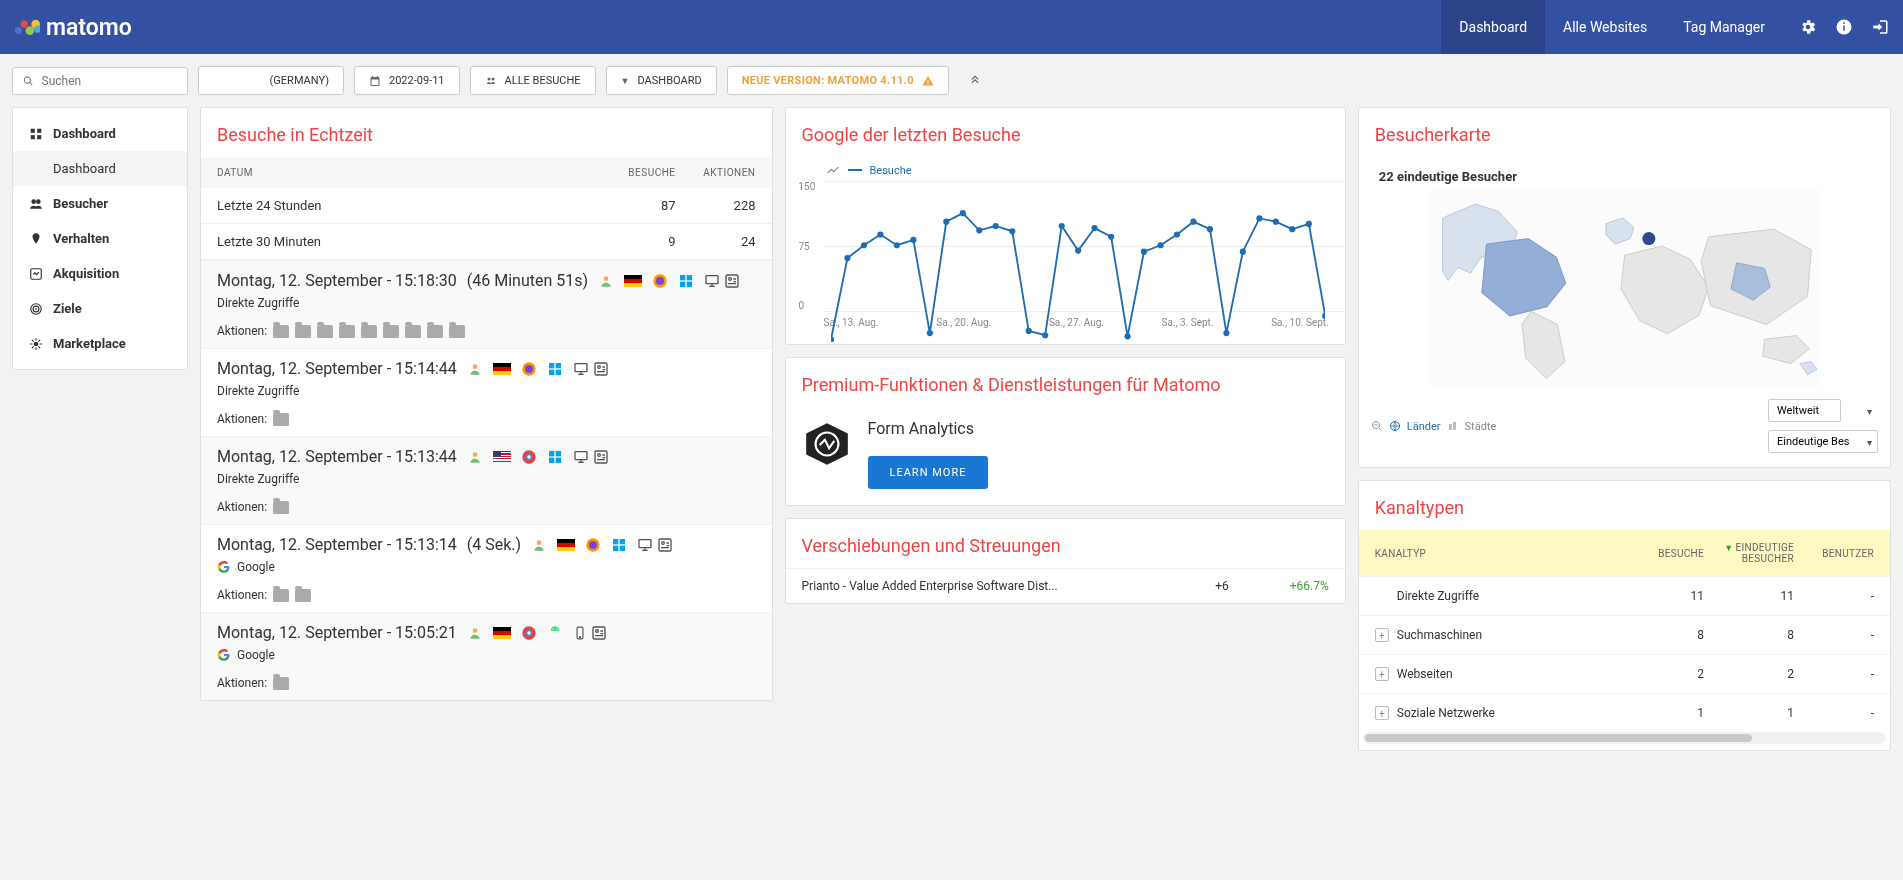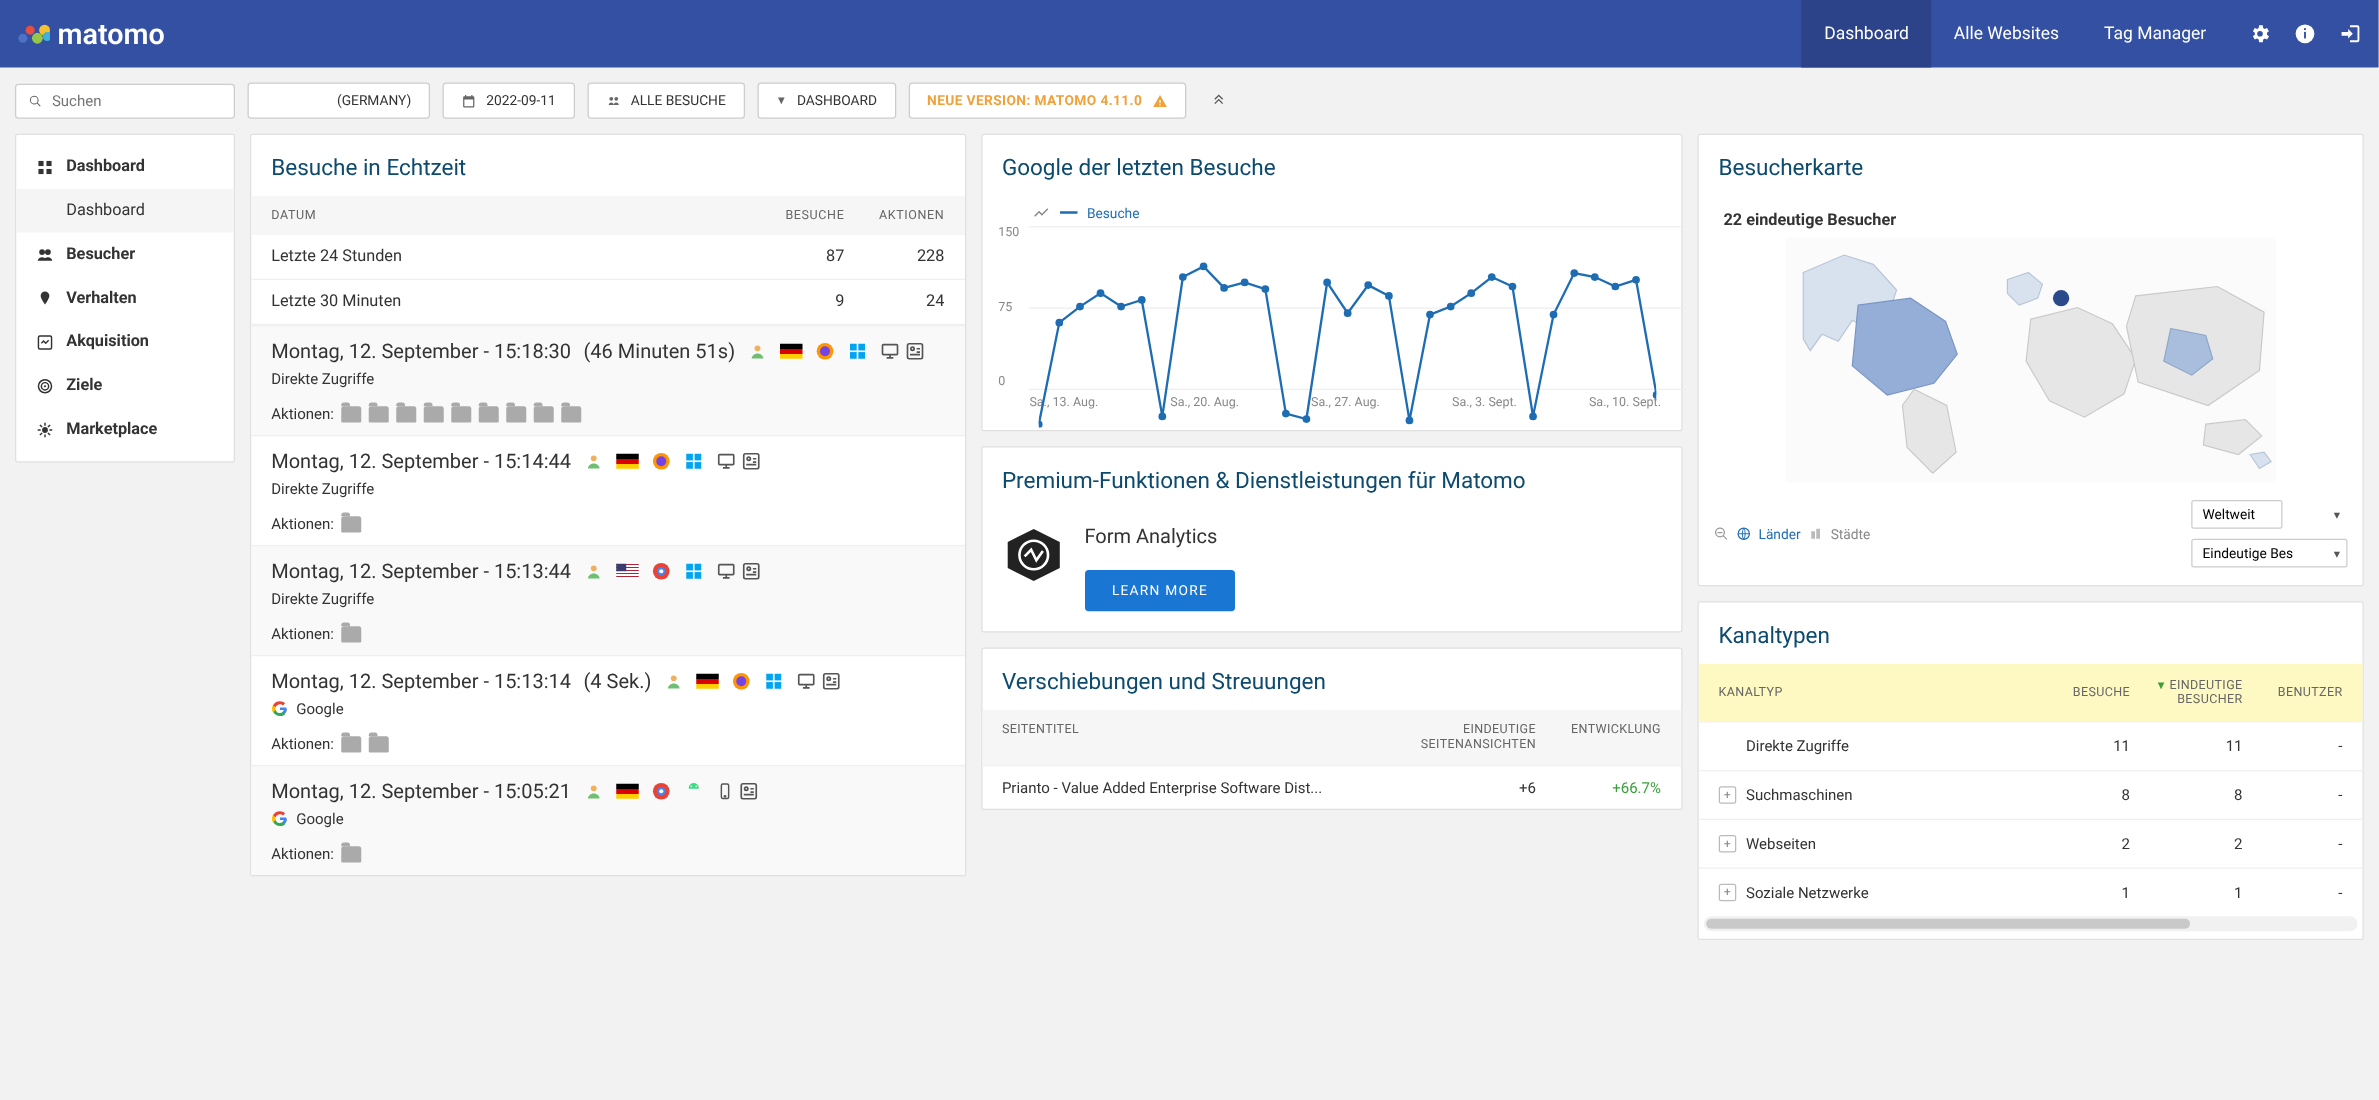--- a/index.html
+++ b/index.html
@@ -36,21 +36,21 @@
     .sb-subitem { padding: 10px 16px 10px 40px; background: #f5f5f5; cursor: pointer; font-size: 13px; }
     
     
     .content { flex: 1; display: flex; gap: 12px; align-items: flex-start; }
     .col { display: flex; flex-direction: column; gap: 12px; }
     .col-1 { flex: 1.02; }
     .col-2 { flex: 1; }
     .col-3 { flex: 0.95; }
     
     .widget { background: #fff; border: 1px solid #e0e0e0; border-radius: 2px; }
-    .widget-title { font-size: 18px; padding: 16px 16px 12px 16px; color: #0c4a6e; }
+    .widget-title { font-size: 18px; padding: 16px 16px 12px 16px; color: #ef4444; }
     
     
     .rt-head { display: flex; background: #f6f6f6; padding: 10px 16px; font-size: 10px; color: #666; letter-spacing: .5px; }
     .rt-head .c1 { flex: 1; }
     .rt-head .c2 { width: 70px; text-align: right; }
     .rt-head .c3 { width: 80px; text-align: right; }
     .rt-row { display: flex; padding: 10px 16px; border-bottom: 1px solid #f0f0f0; }
     .rt-row .c1 { flex: 1; }
     .rt-row .c2 { width: 70px; text-align: right; }
     .rt-row .c3 { width: 80px; text-align: right; }
@@ -596,25 +596,20 @@
           </svg>
           <div class="prem-txt">
             <h4>Form Analytics</h4>
             <button class="learn-btn">LEARN MORE</button>
           </div>
         </div>
       </div>
 
       <div class="widget">
         <div class="widget-title">Verschiebungen und Streuungen</div>
-        <div class="st-head">
-          <div class="s1">SEITENTITEL</div>
-          <div class="s2" style="line-height:1.2">EINDEUTIGE SEITENANSICHTEN</div>
-          <div class="s3">ENTWICKLUNG</div>
-        </div>
         <div id="shifts-rows">
             <div class="st-row">
               <div class="s1">Prianto - Value Added Enterprise Software Dist...</div>
               <div class="s2">+6</div>
               <div class="s3 pos">+66.7%</div>
             </div>
           </div>
       </div>
     </div>
 
@@ -648,21 +643,21 @@
                 <path d="M3 12h18M12 3c3 3 3 15 0 18M12 3c-3 3-3 15 0 18" fill="none" stroke="#1e6db3" stroke-width="1.5"></path>
               </svg>
             <span class="link">Länder</span>
             <svg width="12" height="12" viewBox="0 0 24 24" fill="#bbb">
                 <rect x="4" y="8" width="6" height="12"></rect>
                 <rect x="12" y="4" width="6" height="16"></rect>
               </svg>
             <span class="mut">Städte</span>
             <div class="push-right">
               <span class="sel-wrap"><select class="mini-sel"><option>Weltweit</option></select></span>
-              <span class="sel-wrap"><select class="mini-sel" style="width:125px"><option>Eindeutige Bes</option></select></span>
+              <span class="sel-wrap"><select class="mini-sel" style="width:110px"><option>Eindeutige Bes</option></select></span>
             </div>
           </div>
         </div>
       </div>
 
       <div class="widget">
         <div class="widget-title">Kanaltypen</div>
         <div class="ch-head">
           <div class="h1">KANALTYP</div>
           <div class="h2">BESUCHE</div>

